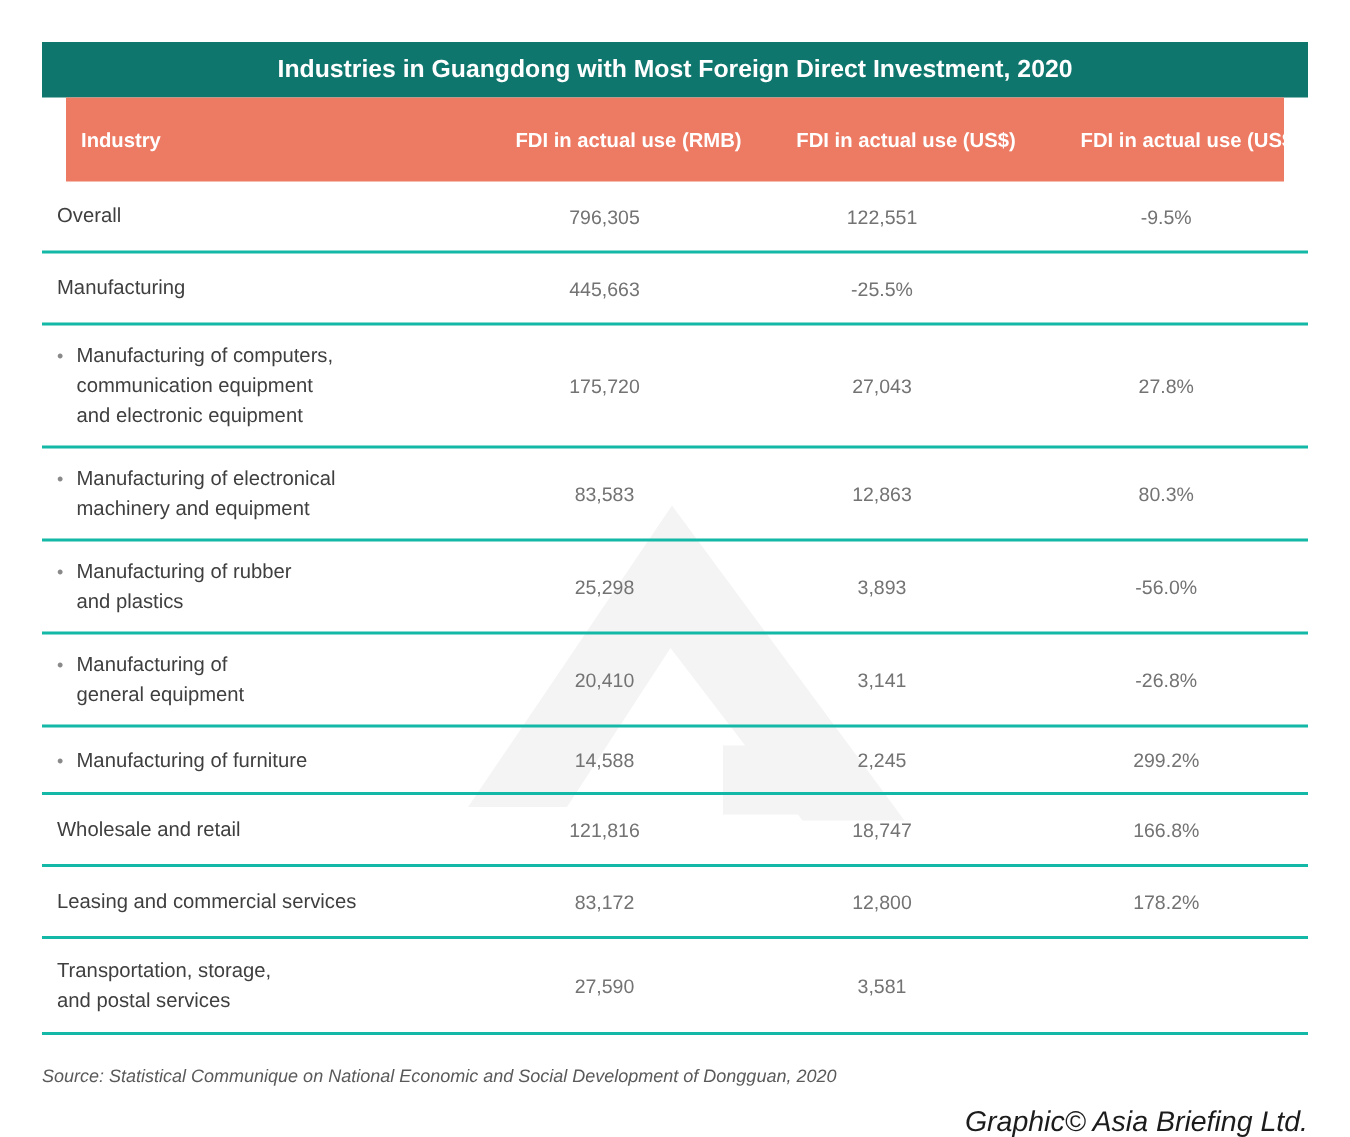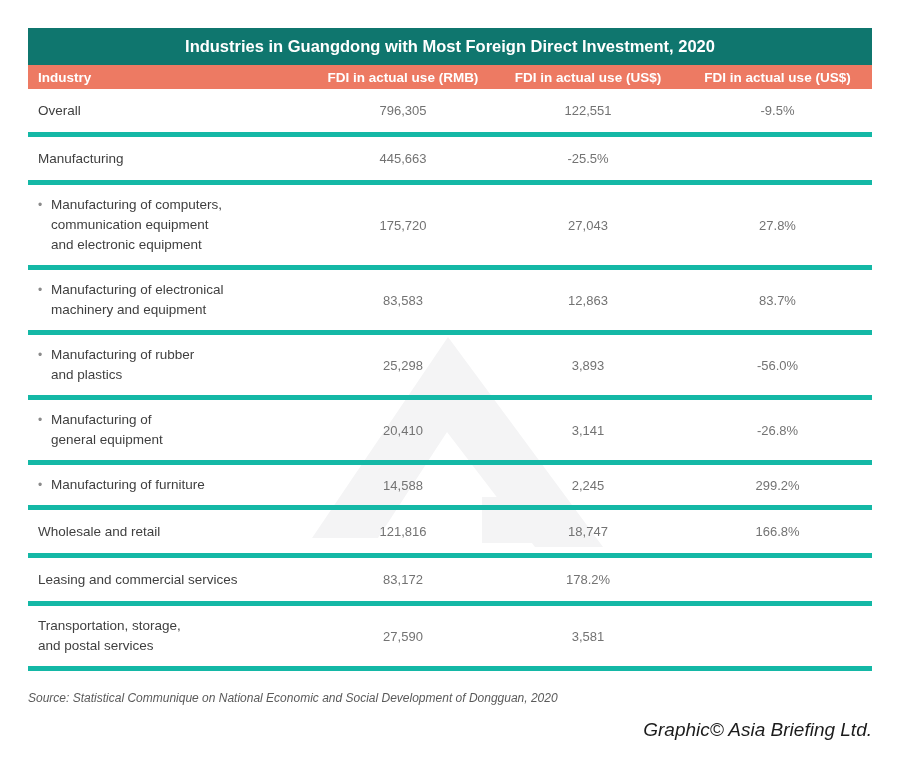--- a/index.html
+++ b/index.html
@@ -8,29 +8,29 @@
   .page { position:relative; width:900px; height:758px; background:#ffffff; overflow:hidden; }
 
   .watermark { position:absolute; left:300px; top:330px; width:315px; height:225px; z-index:0; }
 
   .content { position:relative; z-index:1; }
 
   .title-banner { margin:28px 28px 0 28px; height:37px; background:#0f766e;
                   display:flex; align-items:center; justify-content:center; }
   .title-banner span { color:#ffffff; font-weight:bold; font-size:16.5px; }
 
-  .header-row { margin:0 28px; height:24px; background:#ed7a63;
+  .header-row { margin:0 44px; height:56px; background:#ed7a63;
                 display:grid; grid-template-columns:285px 180px 190px 189px;text-align:right; }
   .hcell { display:flex; align-items:center; justify-content:center;
            color:#ffffff; font-weight:bold; font-size:13.5px; }
   .hcell.left { justify-content:flex-start; padding-left:10px; }
 
   .tbody { margin:0 28px; }
   .row { display:grid; grid-template-columns:285px 180px 190px 189px;
-         align-items:center; border-bottom:5px solid #14b8a6; background:transparent; }
+         align-items:center; border-bottom:2px solid #14b8a6; background:transparent; }
   .cell.name { display:flex; align-items:flex-start; padding:10px 4px 10px 10px; }
   .bullet { flex:0 0 13px; width:13px; font-size:12px; line-height:20px; color:#8a8a8a; }
   .nm { white-space:pre-line; line-height:20px; font-size:13.5px; color:#3f3f3f; }
   .cell.num { text-align:center; font-size:13px; color:#737373; }
 
   .source { margin:20px 28px 0 28px; font-style:italic; font-size:12px; color:#5a5a5a; }
   .credit { margin:14px 28px 0 0; text-align:right; font-style:italic; font-size:19px; color:#1c1c1c; }
 </style>
 </head>
 <body>
@@ -87,21 +87,21 @@
       </div>
 
       <div class="row" style="min-height:59px">
         <div class="cell name sub">
           <span class="bullet">•</span>
           <span class="nm">Manufacturing of electronical
 machinery and equipment</span>
         </div>
         <div class="cell num">83,583</div>
         <div class="cell num">12,863</div>
-        <div class="cell num">83.7%</div>
+        <div class="cell num">80.3%</div>
       </div>
 
       <div class="row" style="min-height:60px">
         <div class="cell name sub">
           <span class="bullet">•</span>
           <span class="nm">Manufacturing of rubber
 and plastics</span>
         </div>
         <div class="cell num">25,298</div>
         <div class="cell num">3,893</div>
@@ -136,20 +136,21 @@
         <div class="cell num">121,816</div>
         <div class="cell num">18,747</div>
         <div class="cell num">166.8%</div>
       </div>
 
       <div class="row" style="min-height:48px">
         <div class="cell name">
           <span class="nm">Leasing and commercial services</span>
         </div>
         <div class="cell num">83,172</div>
+        <div class="cell num">12,800</div>
         <div class="cell num">178.2%</div>
       </div>
 
       <div class="row" style="min-height:64px">
         <div class="cell name">
           <span class="nm">Transportation, storage,
 and postal services</span>
         </div>
         <div class="cell num">27,590</div>
         <div class="cell num">3,581</div>

